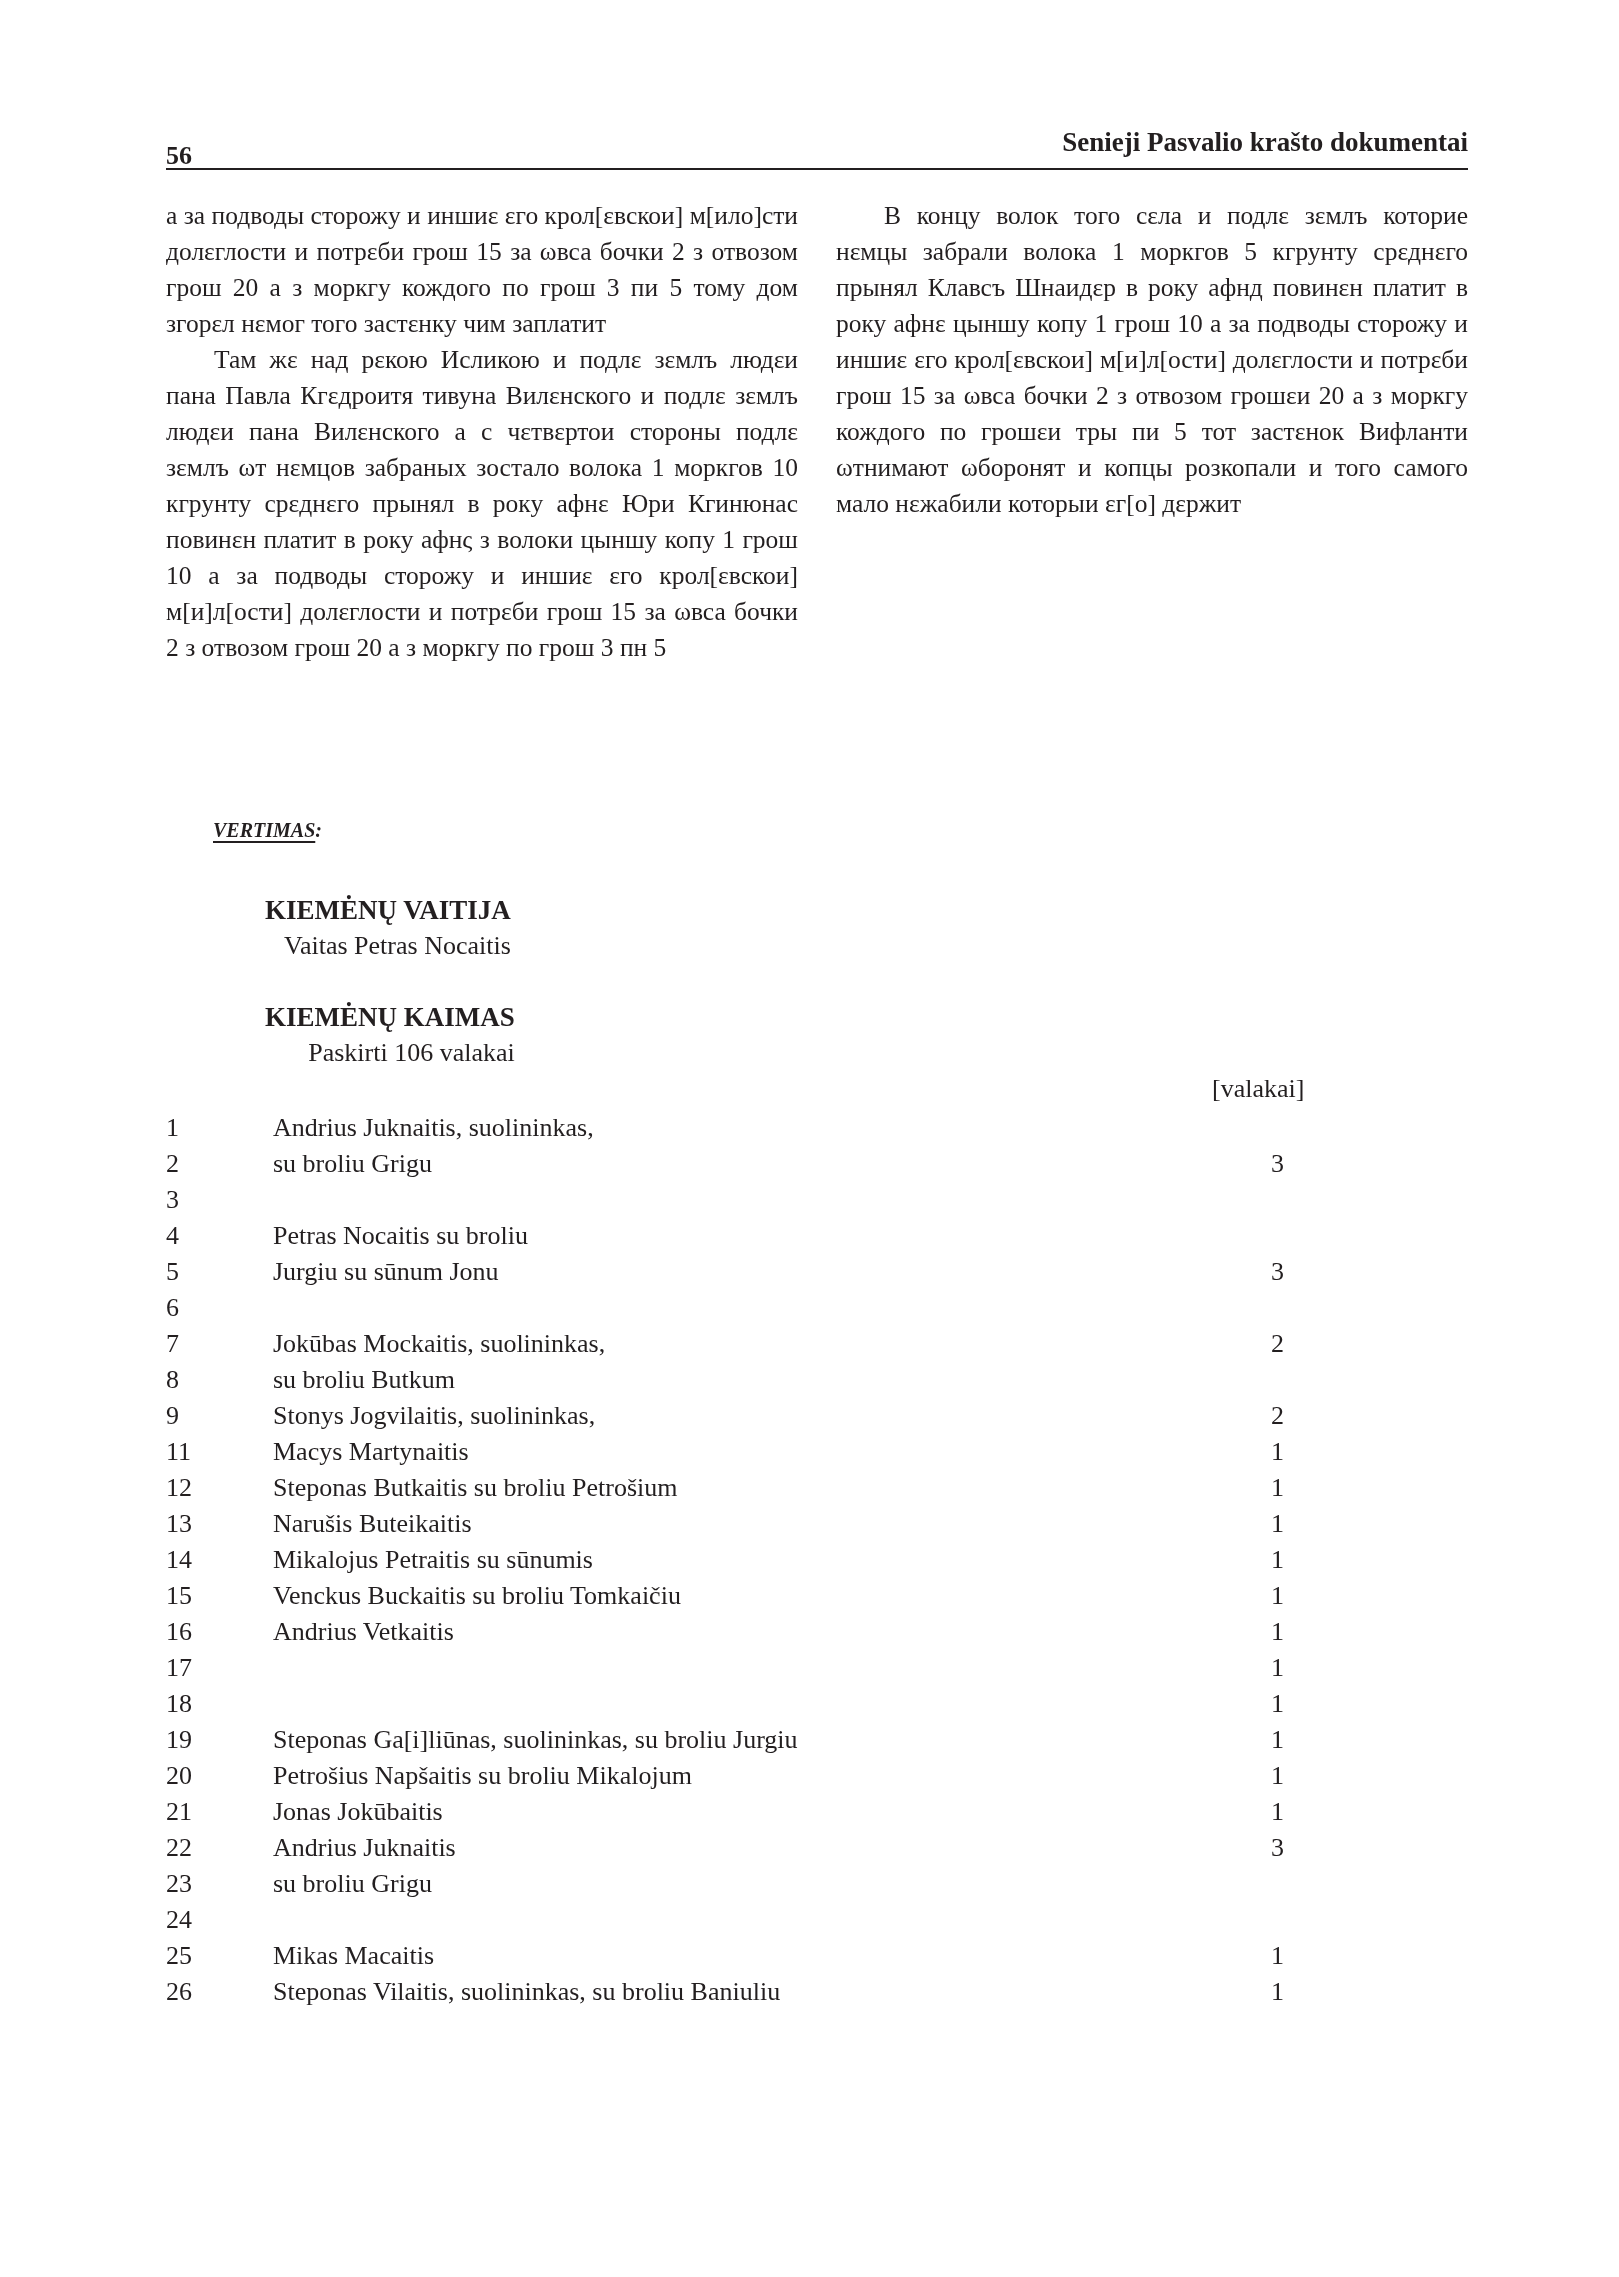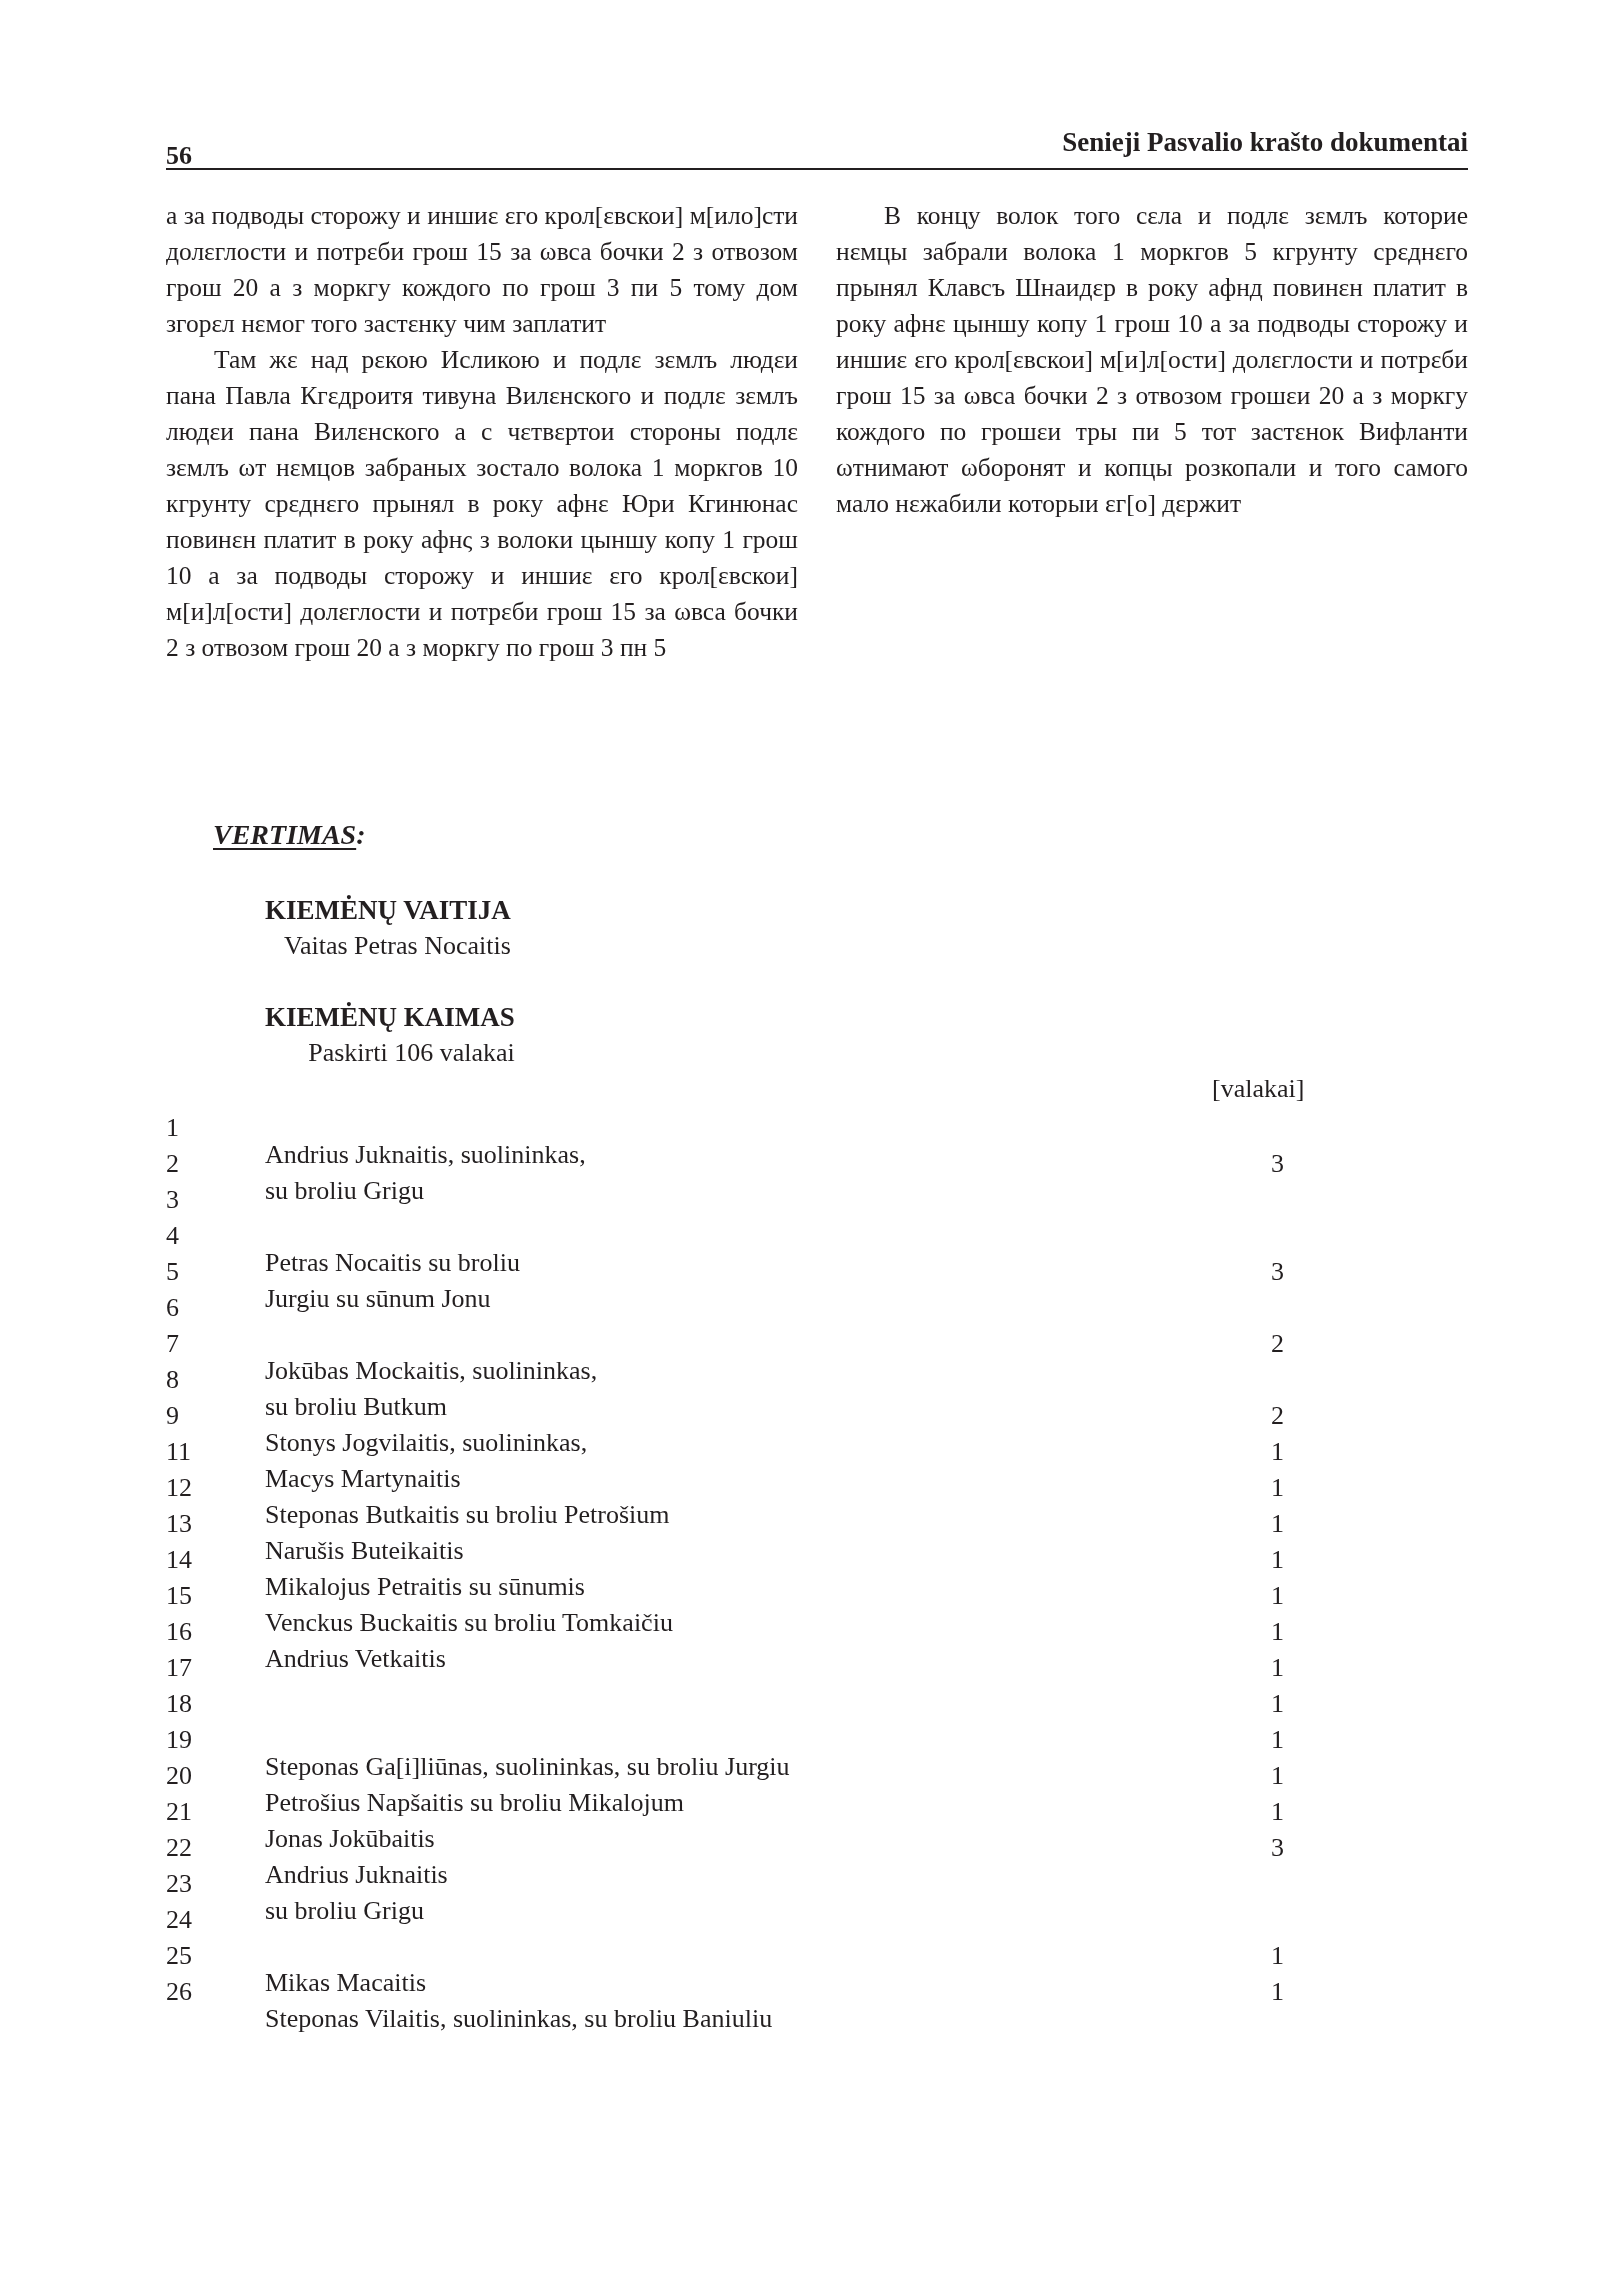--- a/index.html
+++ b/index.html
@@ -8,32 +8,32 @@
   .header { position:absolute; left:166px; top:123px; width:1302px; height:44px; }
   .page-num { position:absolute; left:0; top:18px; font-size:26px; font-weight:bold; }
   .running-title { position:absolute; right:0; top:3.8px; font-size:27px; font-weight:bold; }
   .rule { position:absolute; left:166px; top:168px; width:1302px; height:1.9px; background:#231f20; }
   .col { position:absolute; top:198px; width:632px; font-size:25.5px; line-height:36px;
          text-align:justify; }
   .col.left { left:166px; }
   .col.right { left:836px; }
   .col p { margin:0; }
   .col p.indent { text-indent:48px; }
-  .vertimas { position:absolute; left:213px; top:819px; font-size:28px; font-weight:bold;
+  .vertimas { position:absolute; left:213px; top:819px; font-size:20px; font-weight:bold;
               font-style:italic; }
   .vertimas .u { text-decoration:underline; text-decoration-thickness:1.9px; text-underline-offset:3.8px; }
   .sect { position:absolute; left:265px; font-size:26px; line-height:36px;text-align:right; }
   .sect .h { font-weight:bold; font-size:27px; }
   .sect1 { top:892px; }
   .sect2 { top:999px; }
   .val-head { position:absolute; left:1212px; top:1074px; font-size:26px; }
   .list { position:absolute; left:166px; top:1110px; width:1153px; font-size:26px; }
   .row { position:relative; height:36px; line-height:36px; }
   .row .n { position:absolute; left:0; top:0; }
-  .row .name { position:absolute; left:99px; top:0; white-space:nowrap;margin-top:27px; }
+  .row .name { position:absolute; left:107px; top:0; white-space:nowrap; }
   .row .v { position:absolute; left:1105px; top:0; width:9.6px; text-align:center; }
 </style>
 </head>
 <body>
 
 <div class="header">
   <span class="page-num">56</span>
   <span class="running-title">Senieji Pasvalio krašto dokumentai</span>
 </div>
 <div class="rule"></div>

